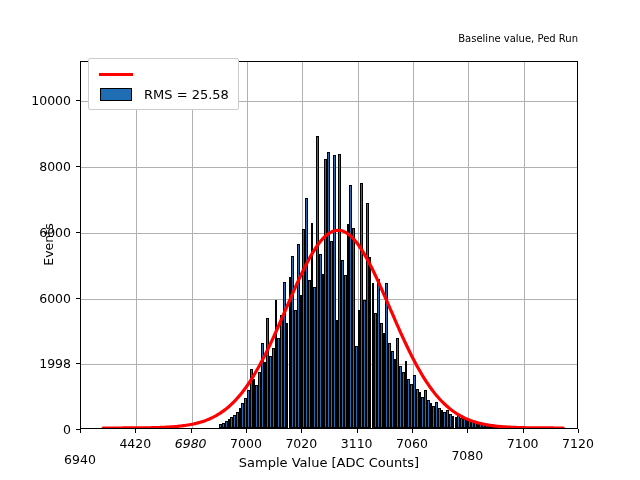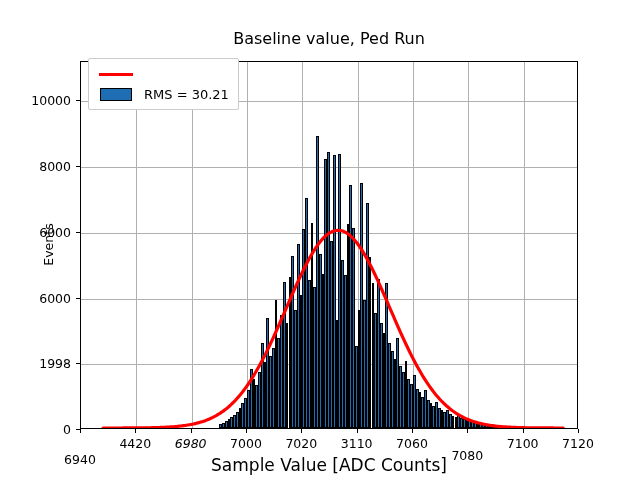--- a/index.html
+++ b/index.html
@@ -17,22 +17,22 @@
     position: relative;
     width: 640px;
     height: 480px;
     background: #ffffff;
   }
   #chart-title {
     position: absolute;
     left: 80px;
     top: 30px;
     width: 498px;
-    text-align: center;
-    font-size: 16px;
+    text-align: right;
+    font-size: 10px;
     color: #000000;
     line-height: 18px;
     white-space: nowrap;
   }
   #plot-area {
     position: absolute;
     left: 80px;
     top: 61px;
     width: 498px;
     height: 368px;
@@ -96,21 +96,21 @@
     text-align: right;
     transform: translateY(-50%);
     white-space: nowrap;
   }
   #xlabel {
     position: absolute;
     left: 80px;
     top: 455px;
     width: 498px;
     text-align: center;
-    font-size: 17px;
+    font-size: 13px;
     color: #000000;
     white-space: nowrap;
   }
   #ylabel {
     position: absolute;
     left: -22px;
     top: 245px;
     font-size: 12.5px;
     color: #000000;
     transform: rotate(-90deg);
@@ -336,17 +336,17 @@
   <div id="legend">
     <div class="legend-row">
       <span class="legend-key">
           <span class="key-line"></span>
         </span>
     </div>
     <div class="legend-row">
       <span class="legend-key">
           <span class="key-patch"></span>
         </span>
-      <span class="legend-text">RMS = 30.21</span>
+      <span class="legend-text">RMS = 25.58</span>
     </div>
   </div>
 
 </div>
 
 </body></html>

